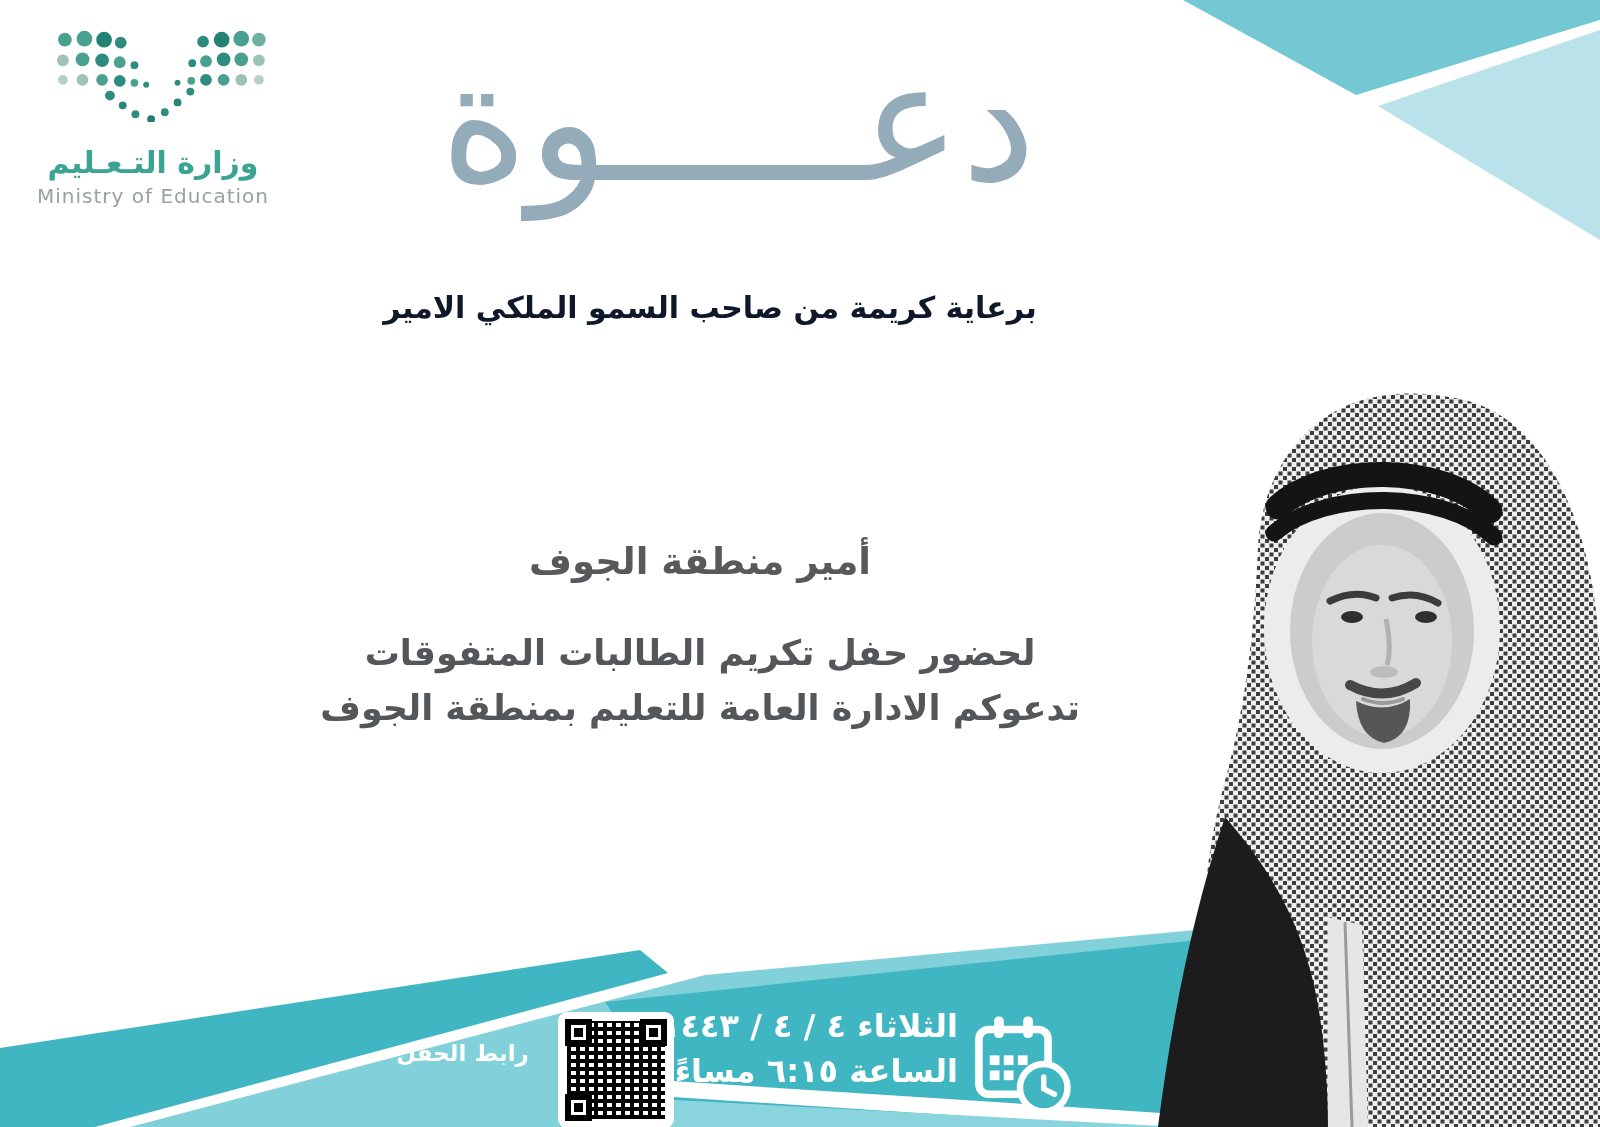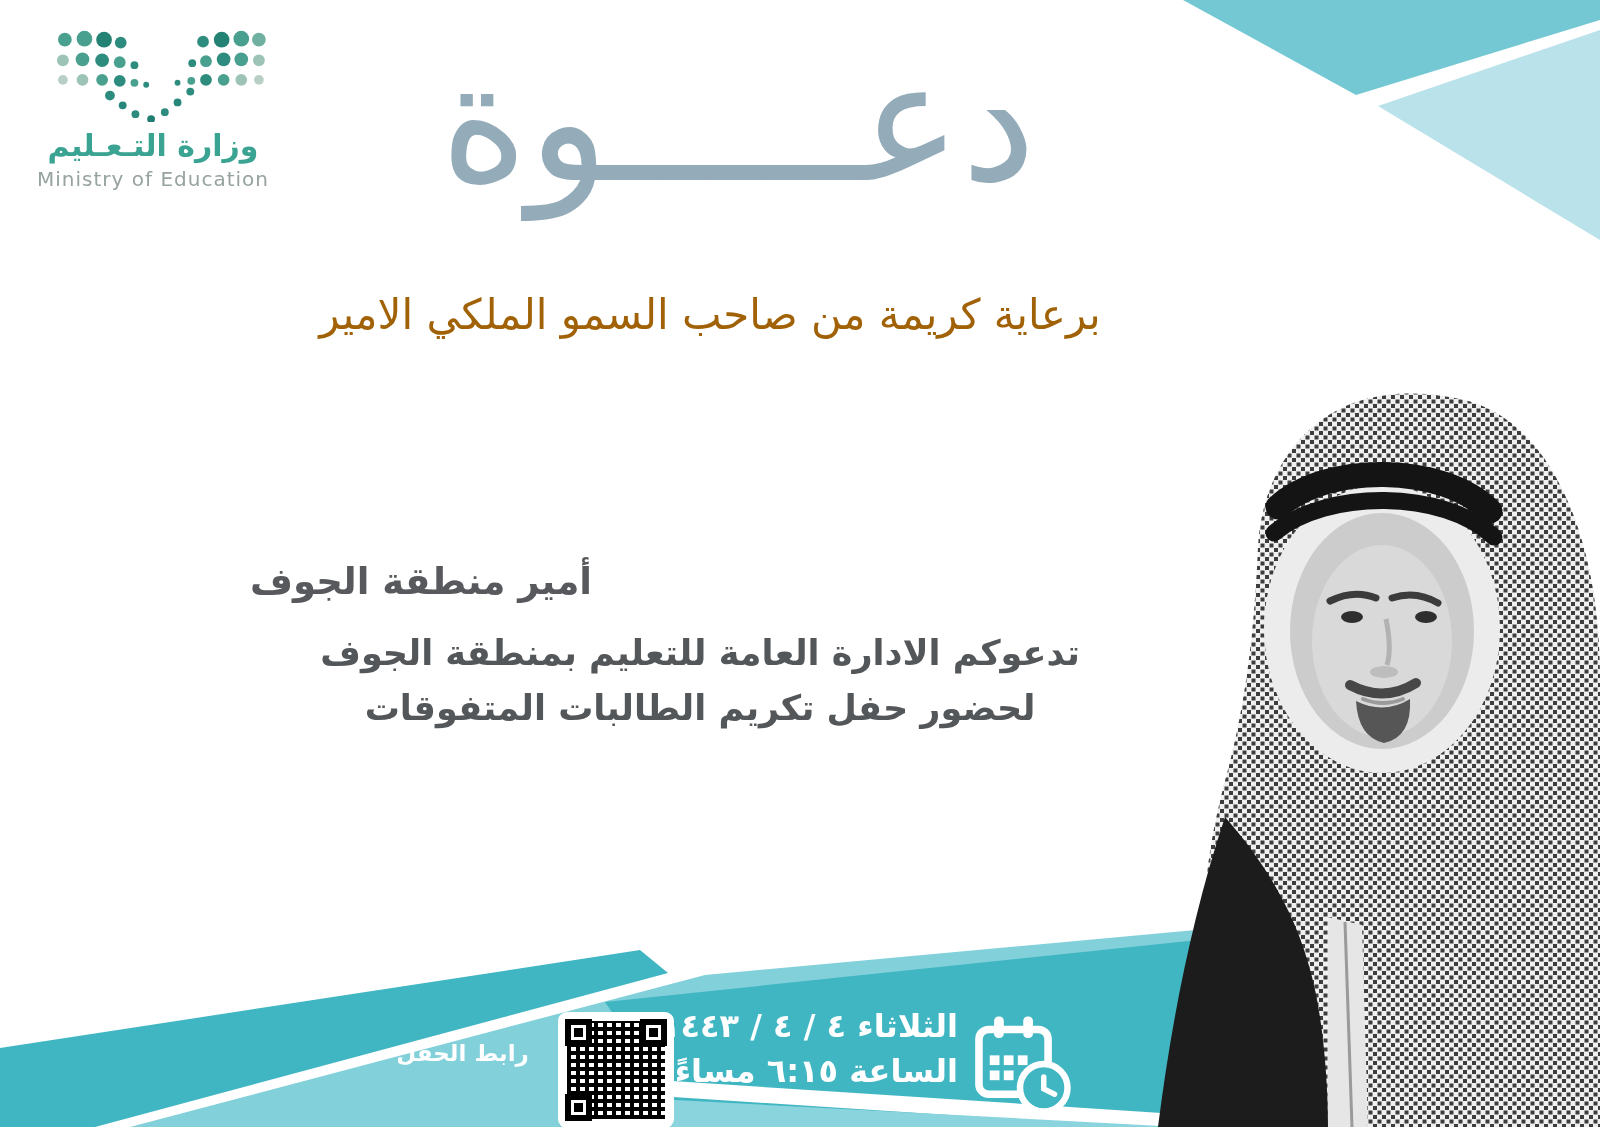--- a/index.html
+++ b/index.html
@@ -9,41 +9,41 @@
     font-family:"DejaVu Sans",sans-serif;
     direction:rtl;
   }
   svg{display:block;}
 
   
   .deco{position:absolute;left:0;top:0;width:1600px;height:1127px;pointer-events:none;}
 
   
   .logo{position:absolute;left:36px;top:24px;width:234px;text-align:center;direction:rtl;}
-  .logo-ar{color:#3aa392;font-size:30px;font-weight:bold;line-height:40px;margin-top:4px;}
+  .logo-ar{color:#3aa392;font-size:30px;font-weight:bold;line-height:40px;margin-top:21px;}
   .logo-en{color:#96a3a0;font-size:20px;line-height:26px;letter-spacing:1px;direction:ltr;}
 
   
   .daawa{
     position:absolute;left:430px;top:0px;width:600px;height:250px;
     text-align:center;font-size:168px;line-height:245px;
     color:#94abb9;font-weight:normal;white-space:nowrap;margin-left:8px;
   }
 
   .patronage{
     position:absolute;left:240px;top:290px;width:940px;text-align:center;
-    font-size:42px;font-weight:normal;color:#a16207;white-space:nowrap;
+    font-size:30px;font-weight:bold;color:#0f172a;white-space:nowrap;
   }
   .prince-name{
     position:absolute;left:200px;top:412px;width:1000px;text-align:center;
     font-size:72px;font-weight:bold;color:#121212;white-space:nowrap;
     text-shadow:0 1px 0 #333;
   }
   .prince-title{
-    position:absolute;left:250px;top:560px;width:900px;text-align:left;
+    position:absolute;left:250px;top:540px;width:900px;text-align:center;
     font-size:37px;font-weight:bold;color:#57595c;
   }
   .body-text{
     position:absolute;left:250px;top:626px;width:900px;text-align:center;
     font-size:35px;font-weight:bold;color:#54575a;line-height:55px;
   }
   .signatory{
     position:absolute;left:250px;top:814px;width:900px;text-align:center;
     font-size:30px;font-weight:bold;color:#3e454d;line-height:47px;
   }
@@ -186,22 +186,22 @@
     <div class="logo-ar">وزارة التـعـليم</div>
     <div class="logo-en">Ministry of Education</div>
   </div>
 
   <div class="daawa">دعـــــوة</div>
 
   <div class="patronage">برعاية كريمة من صاحب السمو الملكي الامير</div>
   <div class="prince-title">أمير منطقة الجوف</div>
 
   <div class="body-text">
+    <div>لحضور حفل تكريم الطالبات المتفوقات</div>
     <div>تدعوكم الادارة العامة للتعليم بمنطقة الجوف</div>
-    <div>لحضور حفل تكريم الطالبات المتفوقات</div>
   </div>
 
 
   <div class="date-block">
     <div>الثلاثاء ٤ / ٤ / ١٤٤٣هـ</div>
     <div>الساعة ٦:١٥ مساءً</div>
   </div>
 
   <svg class="cal-icon" viewBox="0 0 100 100" xmlns="http://www.w3.org/2000/svg" aria-hidden="true">
     <rect x="12" y="18" width="64" height="60" rx="9" fill="none" stroke="#ffffff" stroke-width="7"></rect>

